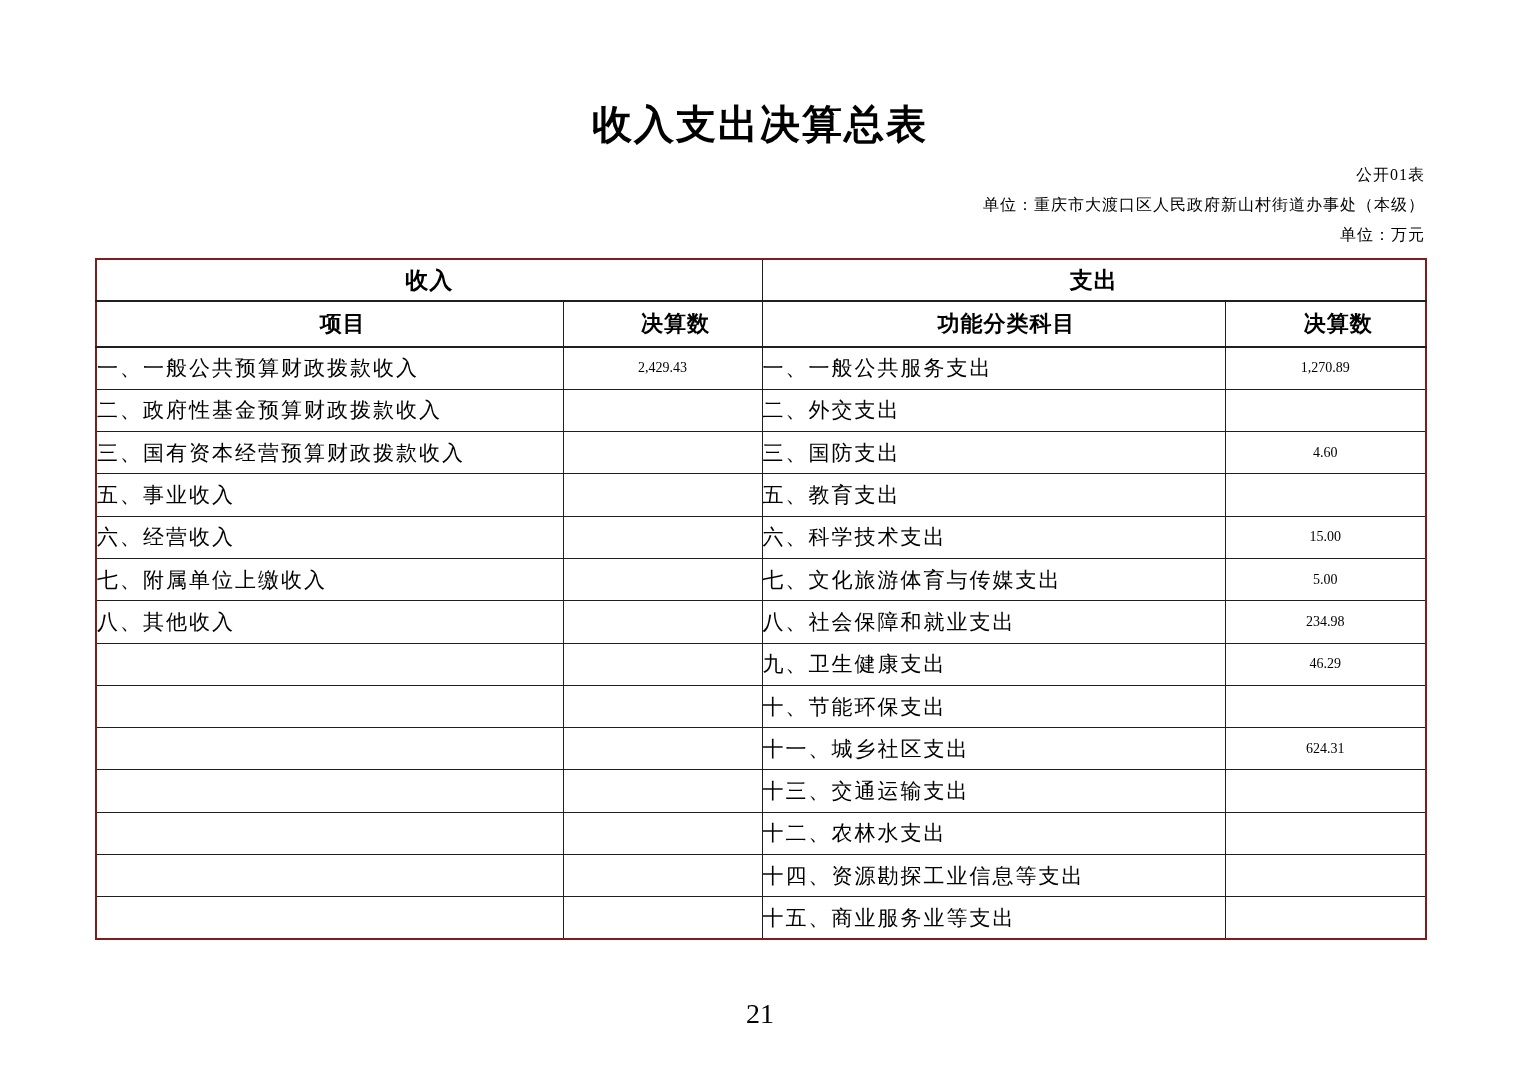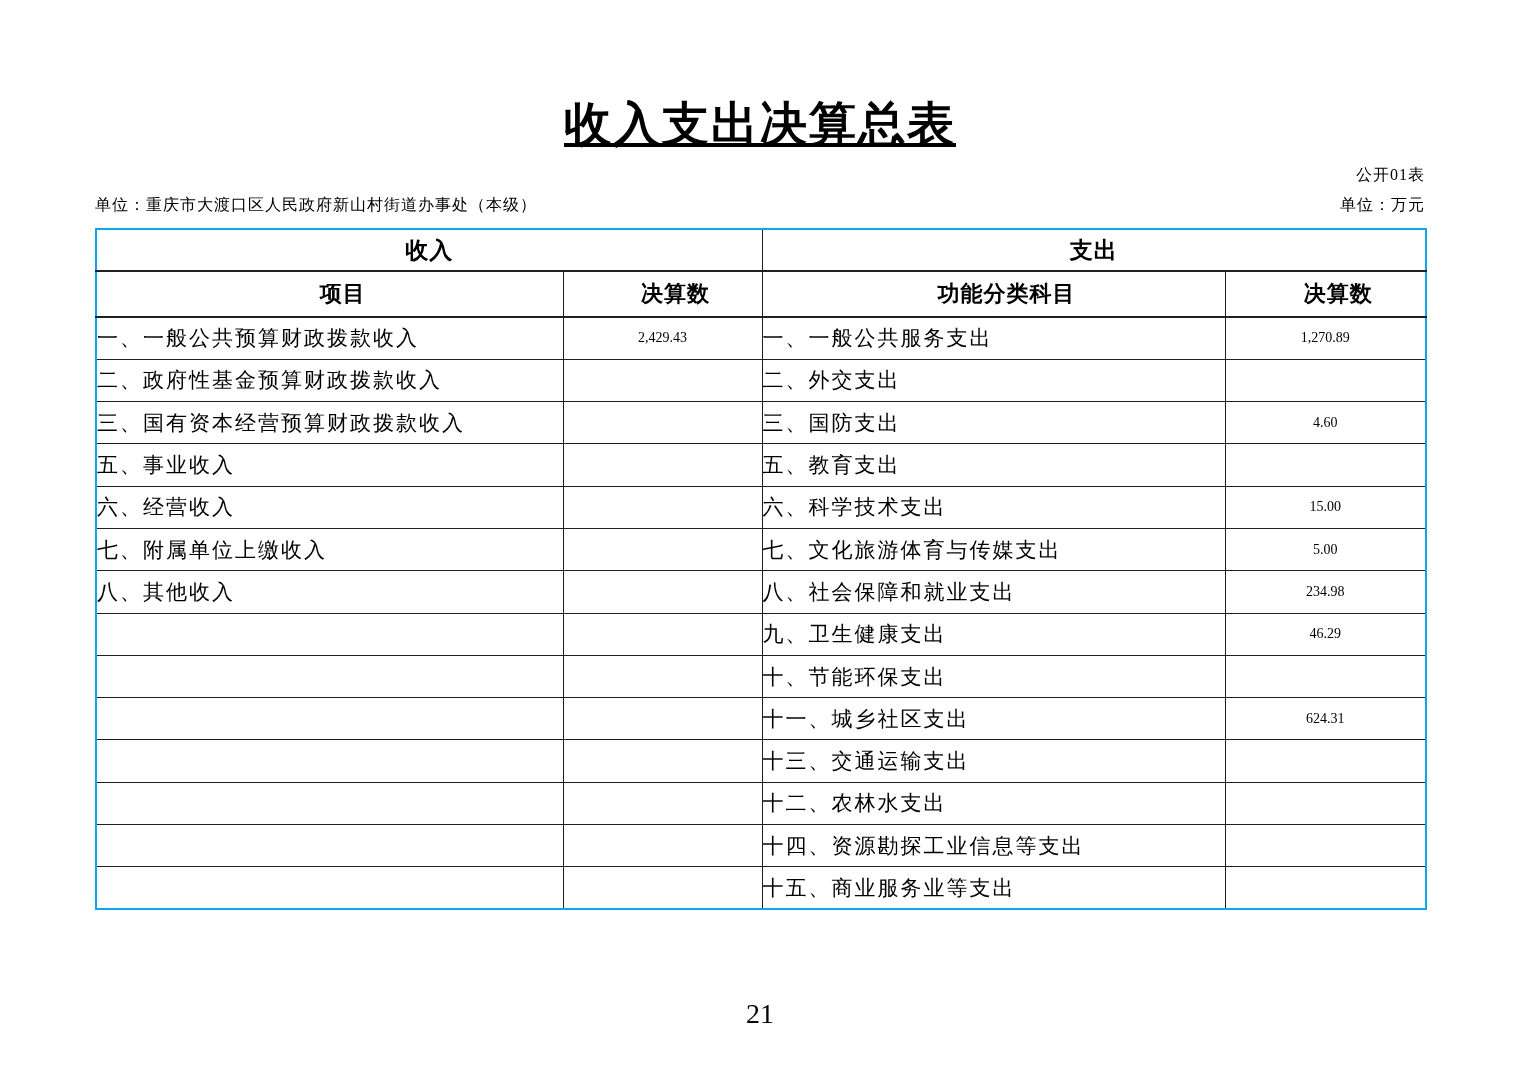--- a/index.html
+++ b/index.html
@@ -13,46 +13,46 @@
     overflow: hidden;
   }
   .page-title {
     margin: 0;
     padding-top: 100px;
     height: 48px;
     line-height: 48px;
     text-align: center;
     font-family: "Liberation Sans", sans-serif;
     font-weight: bold;
-    font-size: 47px;
+    font-size: 40px;
     letter-spacing: 2px;
-    text-decoration: underline;
   }
   .meta {
     margin: 12px 95px 0 95px;
     font-size: 16px;
   }
   .code-line {
     text-align: right;
     line-height: 30px;
     letter-spacing: 1px;
   }
   .unit-line {
     display: flex;
     justify-content: space-between;
     align-items: flex-end;
     line-height: 30px;
     letter-spacing: 1px;
+    flex-direction: column;
   }
   table.budget {
     margin: 8px 95px 0 95px;
     width: 1330px;
     border-collapse: collapse;
     table-layout: fixed;
-    border: 2px solid #0ea5e9;
+    border: 2px solid #7f1d1d;
   }
   table.budget col.c-item-l   { width: 467px; }
   table.budget col.c-value-l  { width: 199px; }
   table.budget col.c-item-r   { width: 463px; }
   table.budget col.c-value-r  { width: 201px; }
   table.budget th, table.budget td {
     border: 1px solid #1f1f1f;
     border-top-width: 1.5px;
     border-bottom-width: 1.5px;
     padding: 0;

